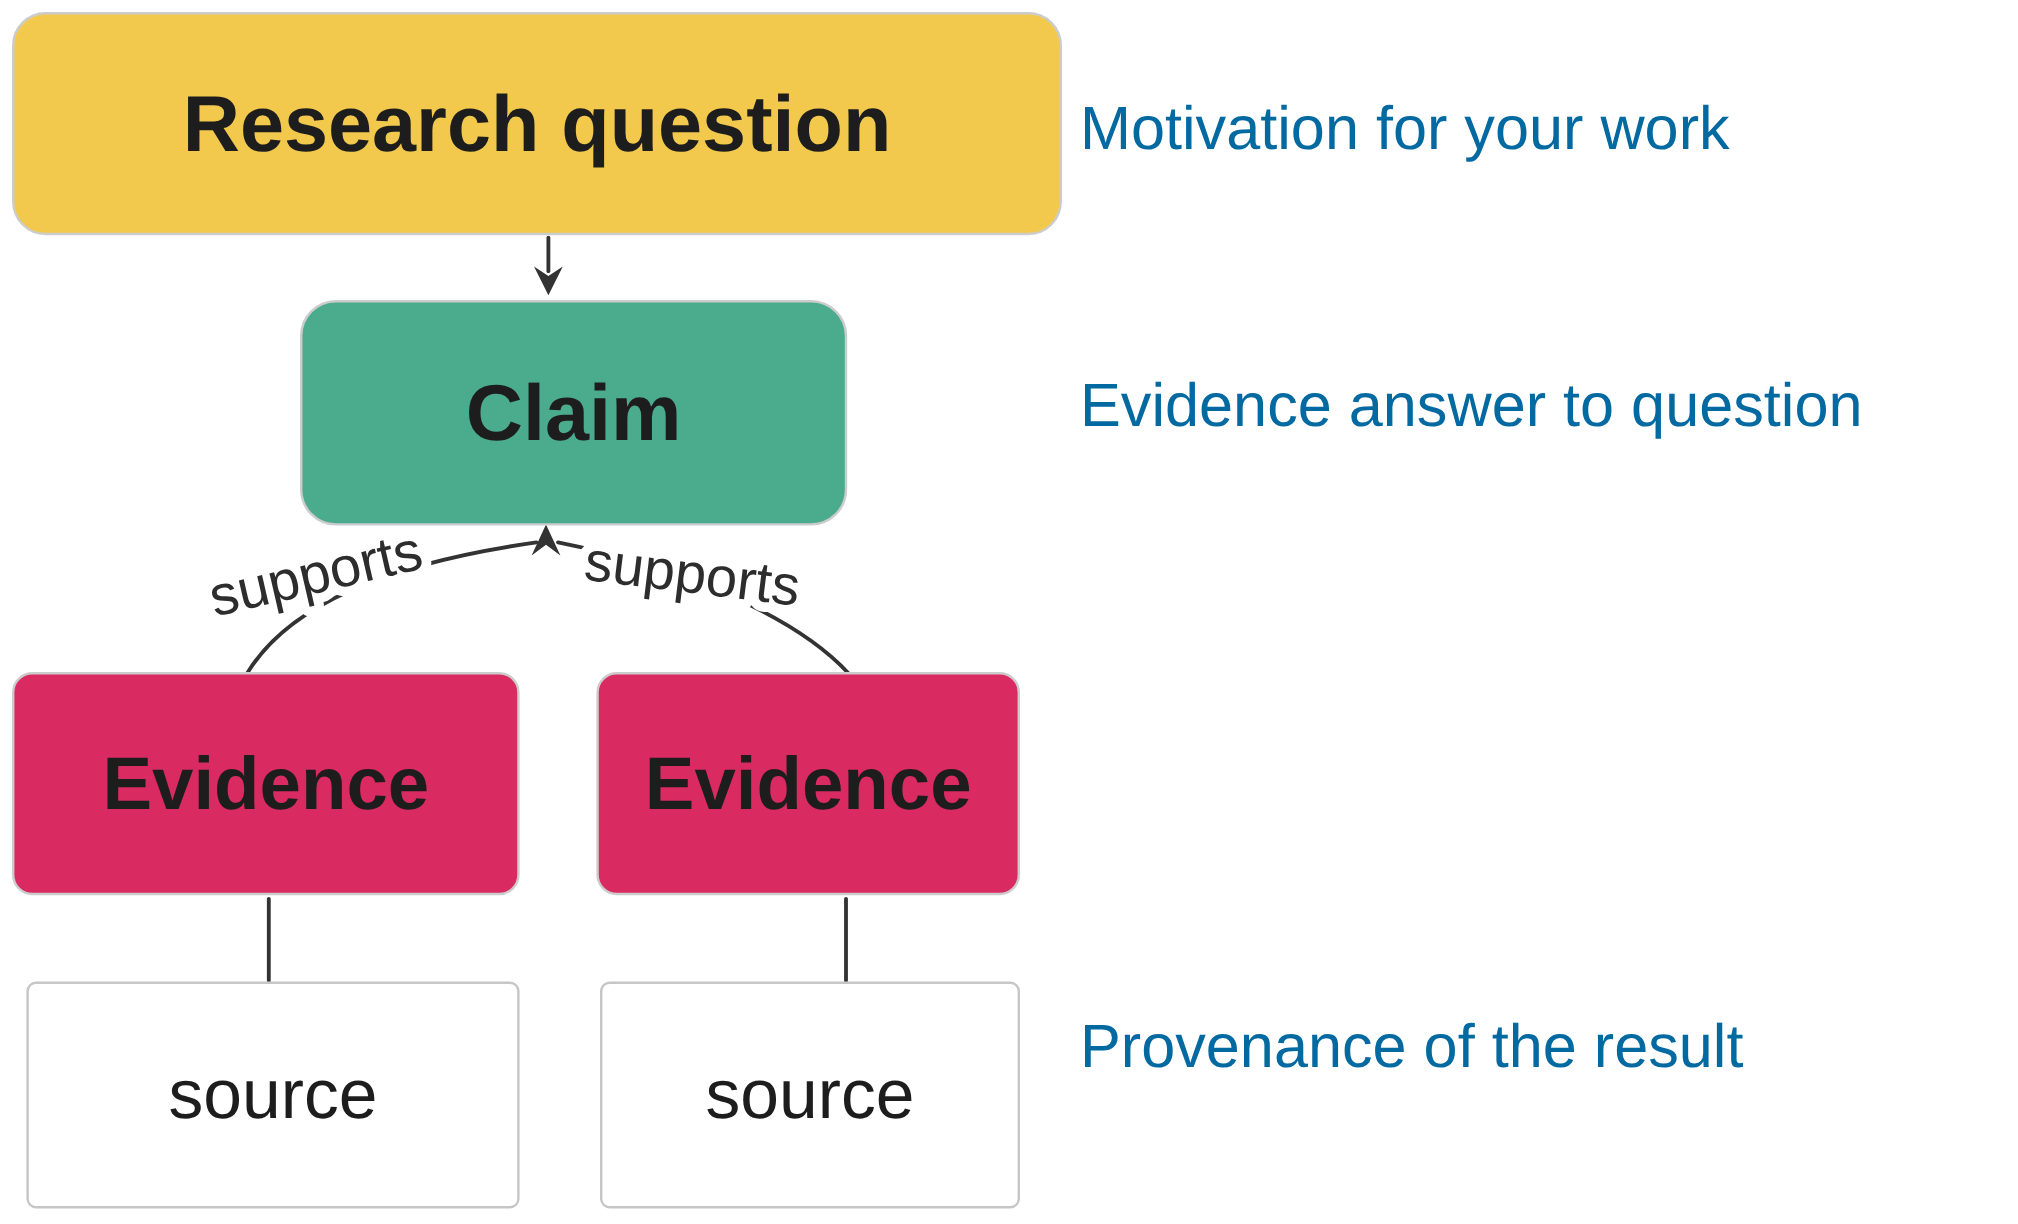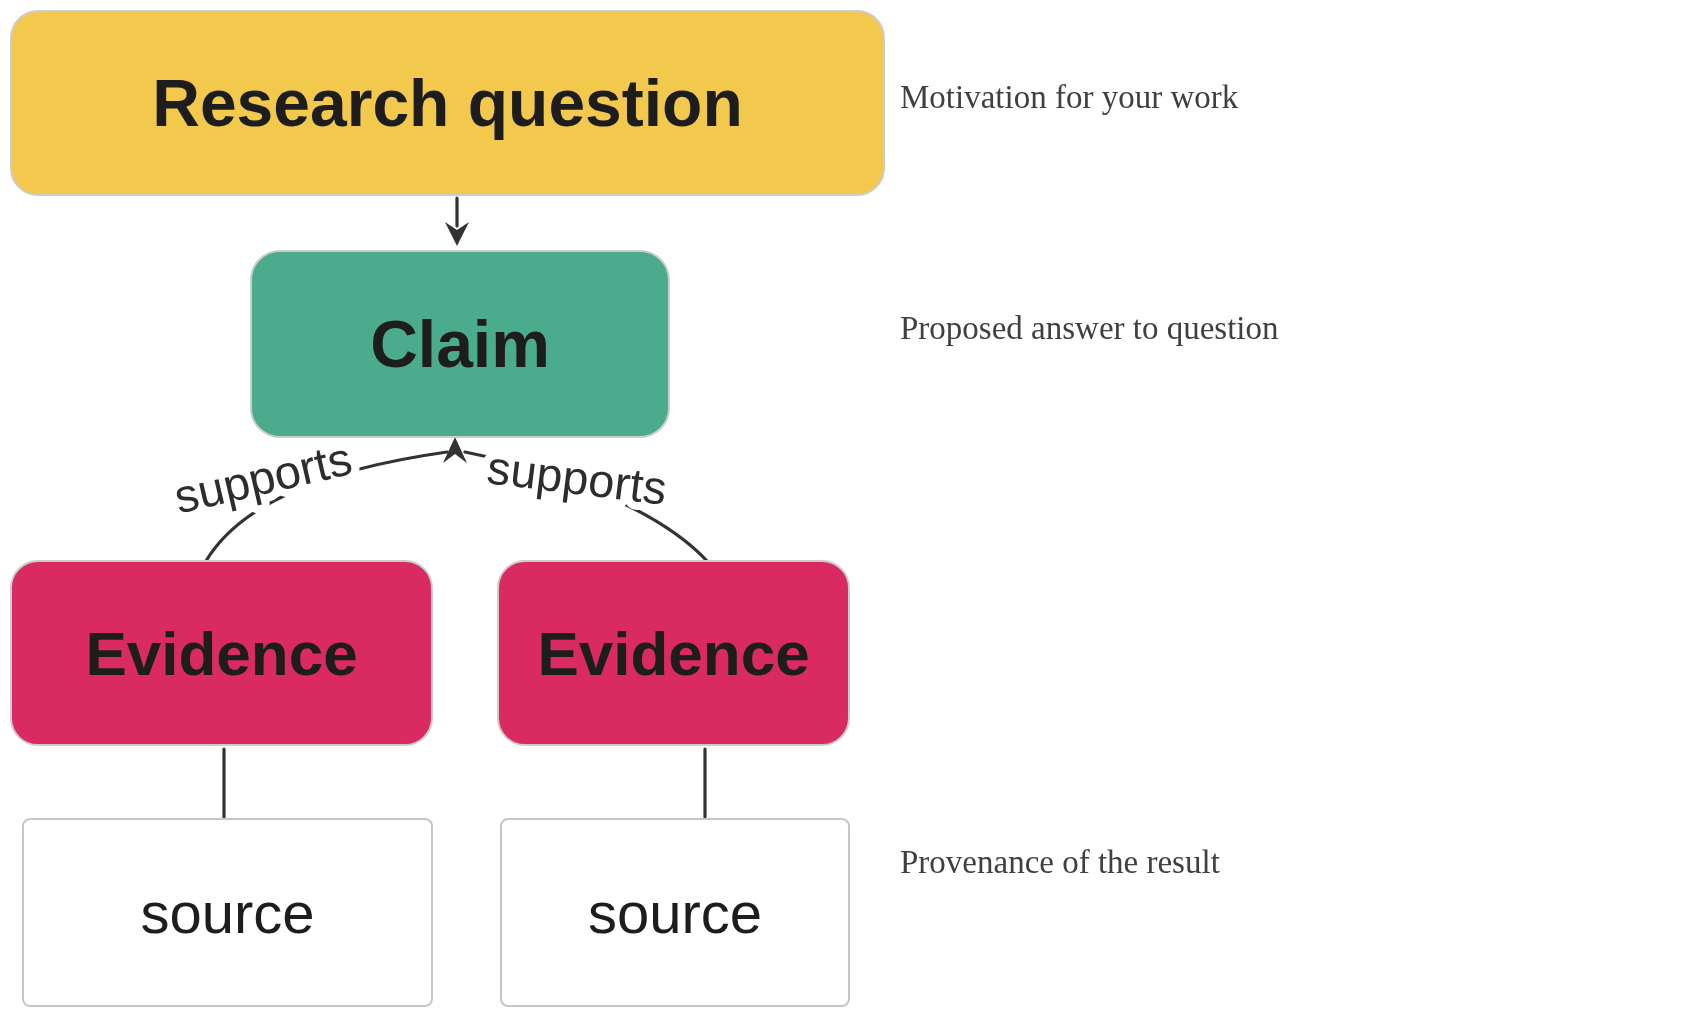--- a/index.html
+++ b/index.html
@@ -13,33 +13,33 @@
   .node{
     position:absolute;
     display:flex;align-items:center;justify-content:center;
     border:2px solid #cccccc;
     box-sizing:border-box;
     color:#1d1d1d;
   }
   .node .lbl{white-space:nowrap;}
   .node-rq{left:10px;top:10px;width:875px;height:186px;border-radius:28px;background:#F2C94C;}
   .node-rq .lbl{font-size:66px;font-weight:bold;}
-  .node-claim{left:250px;top:250px;width:420px;height:188px;border-radius:30px;background:#4BAB8D;}
+  .node-claim{left:250px;top:250px;width:456px;height:188px;border-radius:30px;background:#4BAB8D;}
   .node-claim .lbl{font-size:66px;font-weight:bold;}
-  .node-ev{top:560px;height:186px;border-radius:28px;background:#D92A62;}
+  .node-ev{top:560px;height:186px;border-radius:17px;background:#D92A62;}
   .node-ev .lbl{font-size:62px;font-weight:bold;}
   .node-ev-l{left:10px;width:423px;}
   .node-ev-r{left:497px;width:353px;}
   .node-src{top:818px;height:189px;border-radius:8px;background:#FFFFFF;border:2px solid #c6c6c6;}
   .node-src .lbl{font-size:58px;font-weight:400;}
   .node-src-l{left:22px;width:411px;}
   .node-src-r{left:500px;width:350px;}
   .annotation{
     position:absolute;left:900px;
-    font-size:33px;color:#404040;line-height:1;white-space:nowrap;font-family:Liberation Serif, serif;
+    font-size:51px;color:#0369a1;line-height:1;white-space:nowrap;
   }
   .ann-rq{top:81px;}
   .ann-claim{top:312px;}
   .ann-ev{top:578px;}
   .ann-src{top:846px;}
   svg.connectors{position:absolute;left:0;top:0;width:1682px;height:1020px;}
   svg.connectors path.edge, svg.connectors line.edge{
     stroke:#333333;stroke-width:3.2;fill:none;stroke-linecap:round;
   }
   svg.connectors path.head{fill:#333333;stroke:none;}
@@ -88,16 +88,16 @@
 
   <div class="node node-src node-src-l" style="background: rgb(255, 255, 255);">
     <span class="lbl">source</span>
   </div>
 
   <div class="node node-src node-src-r" style="background: rgb(255, 255, 255);">
     <span class="lbl">source</span>
   </div>
 
   <div class="annotation ann-rq">Motivation for your work</div>
-  <div class="annotation ann-claim">Proposed answer to question</div>
+  <div class="annotation ann-claim">Evidence answer to question</div>
   <div class="annotation ann-src">Provenance of the result</div>
 
 </div>
 
 </body></html>

